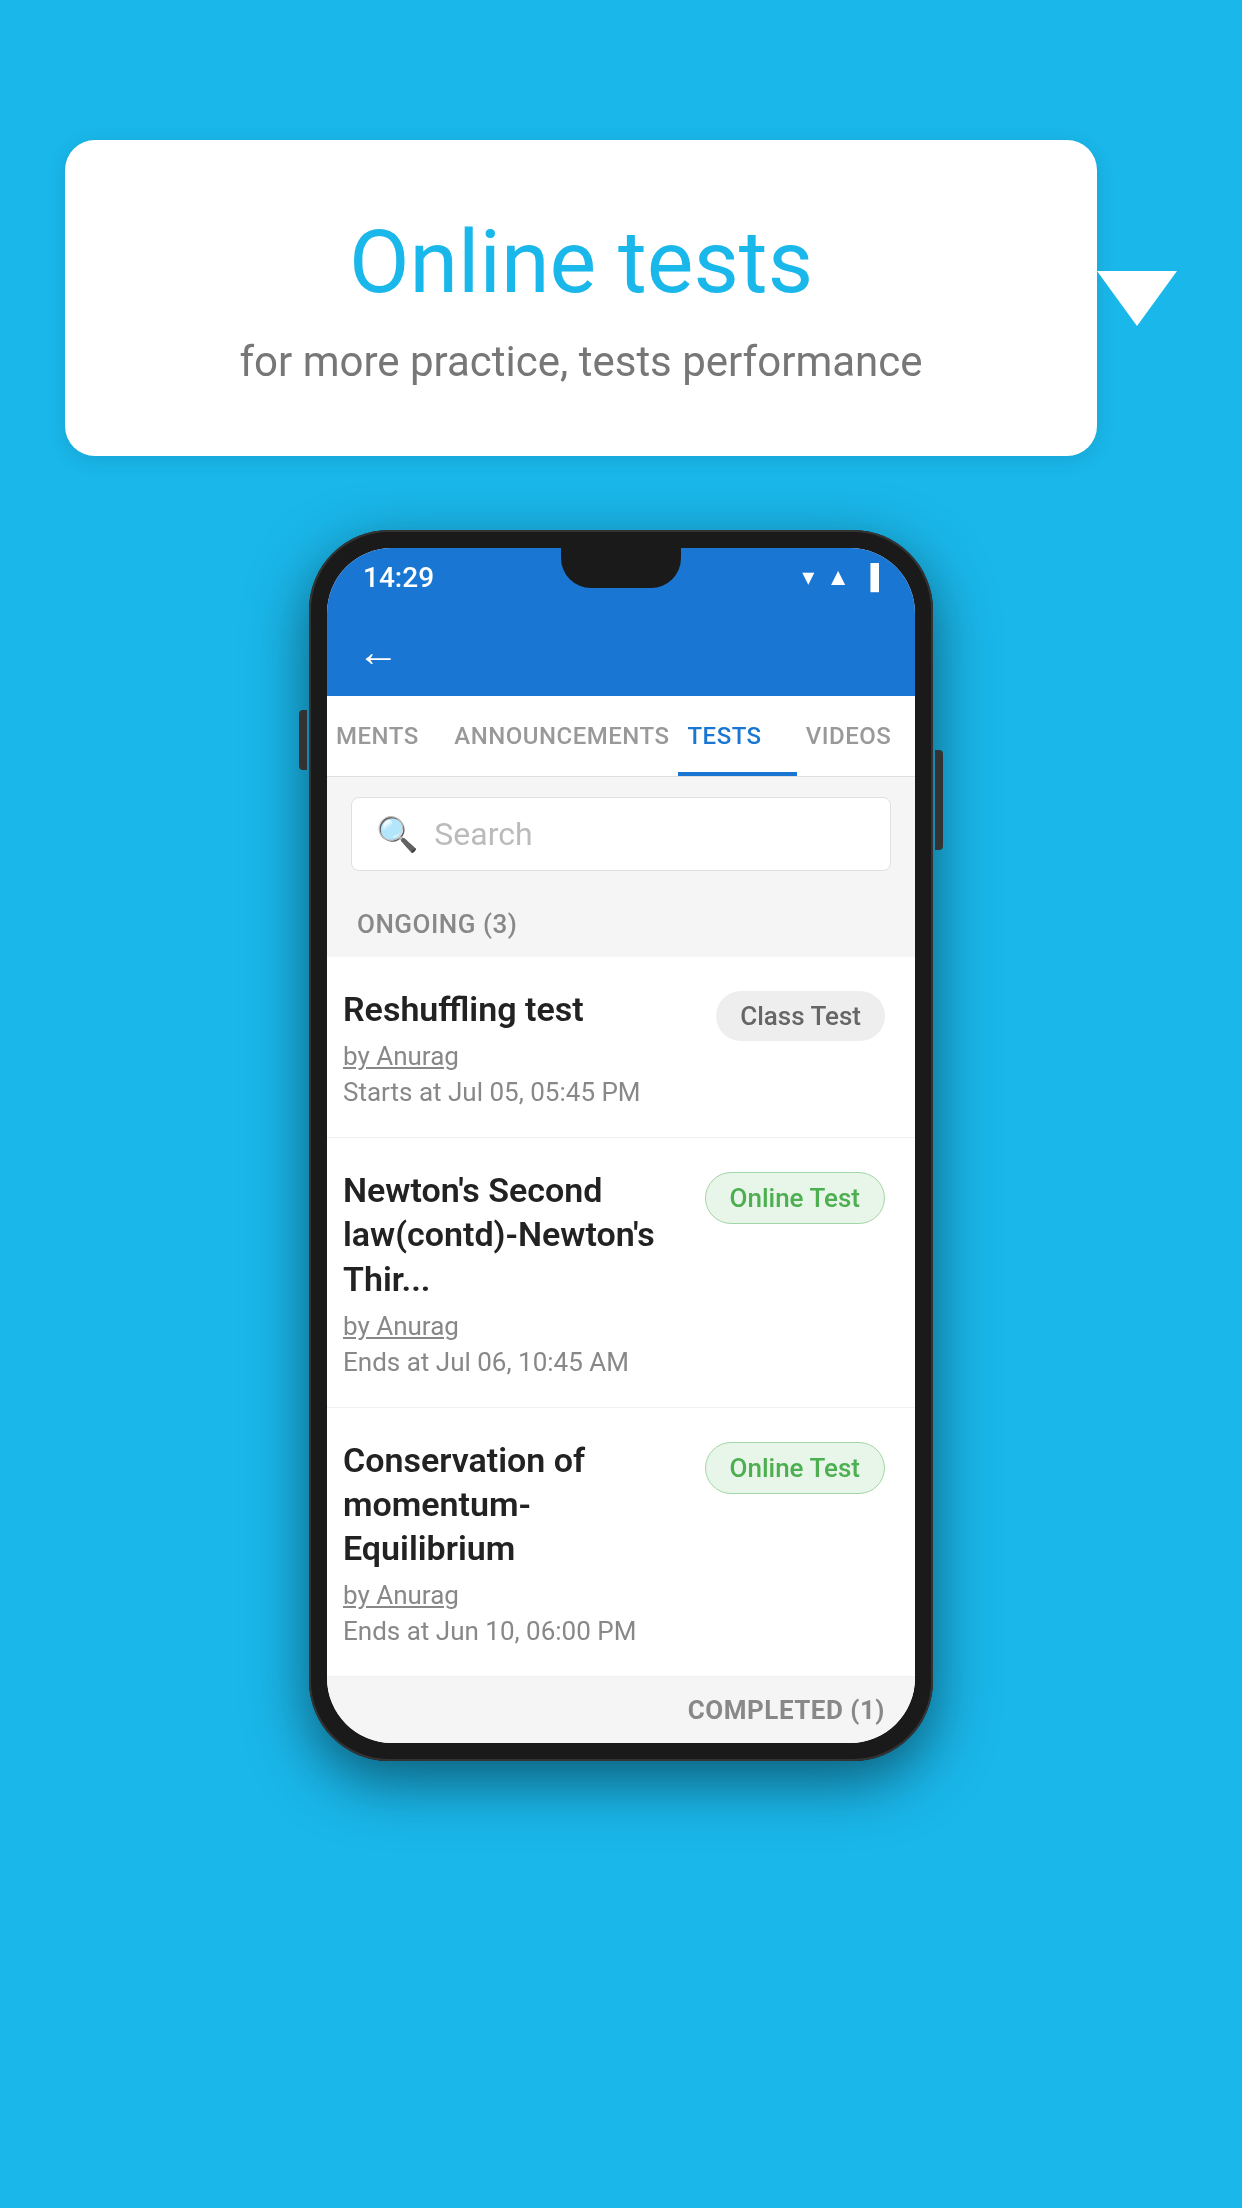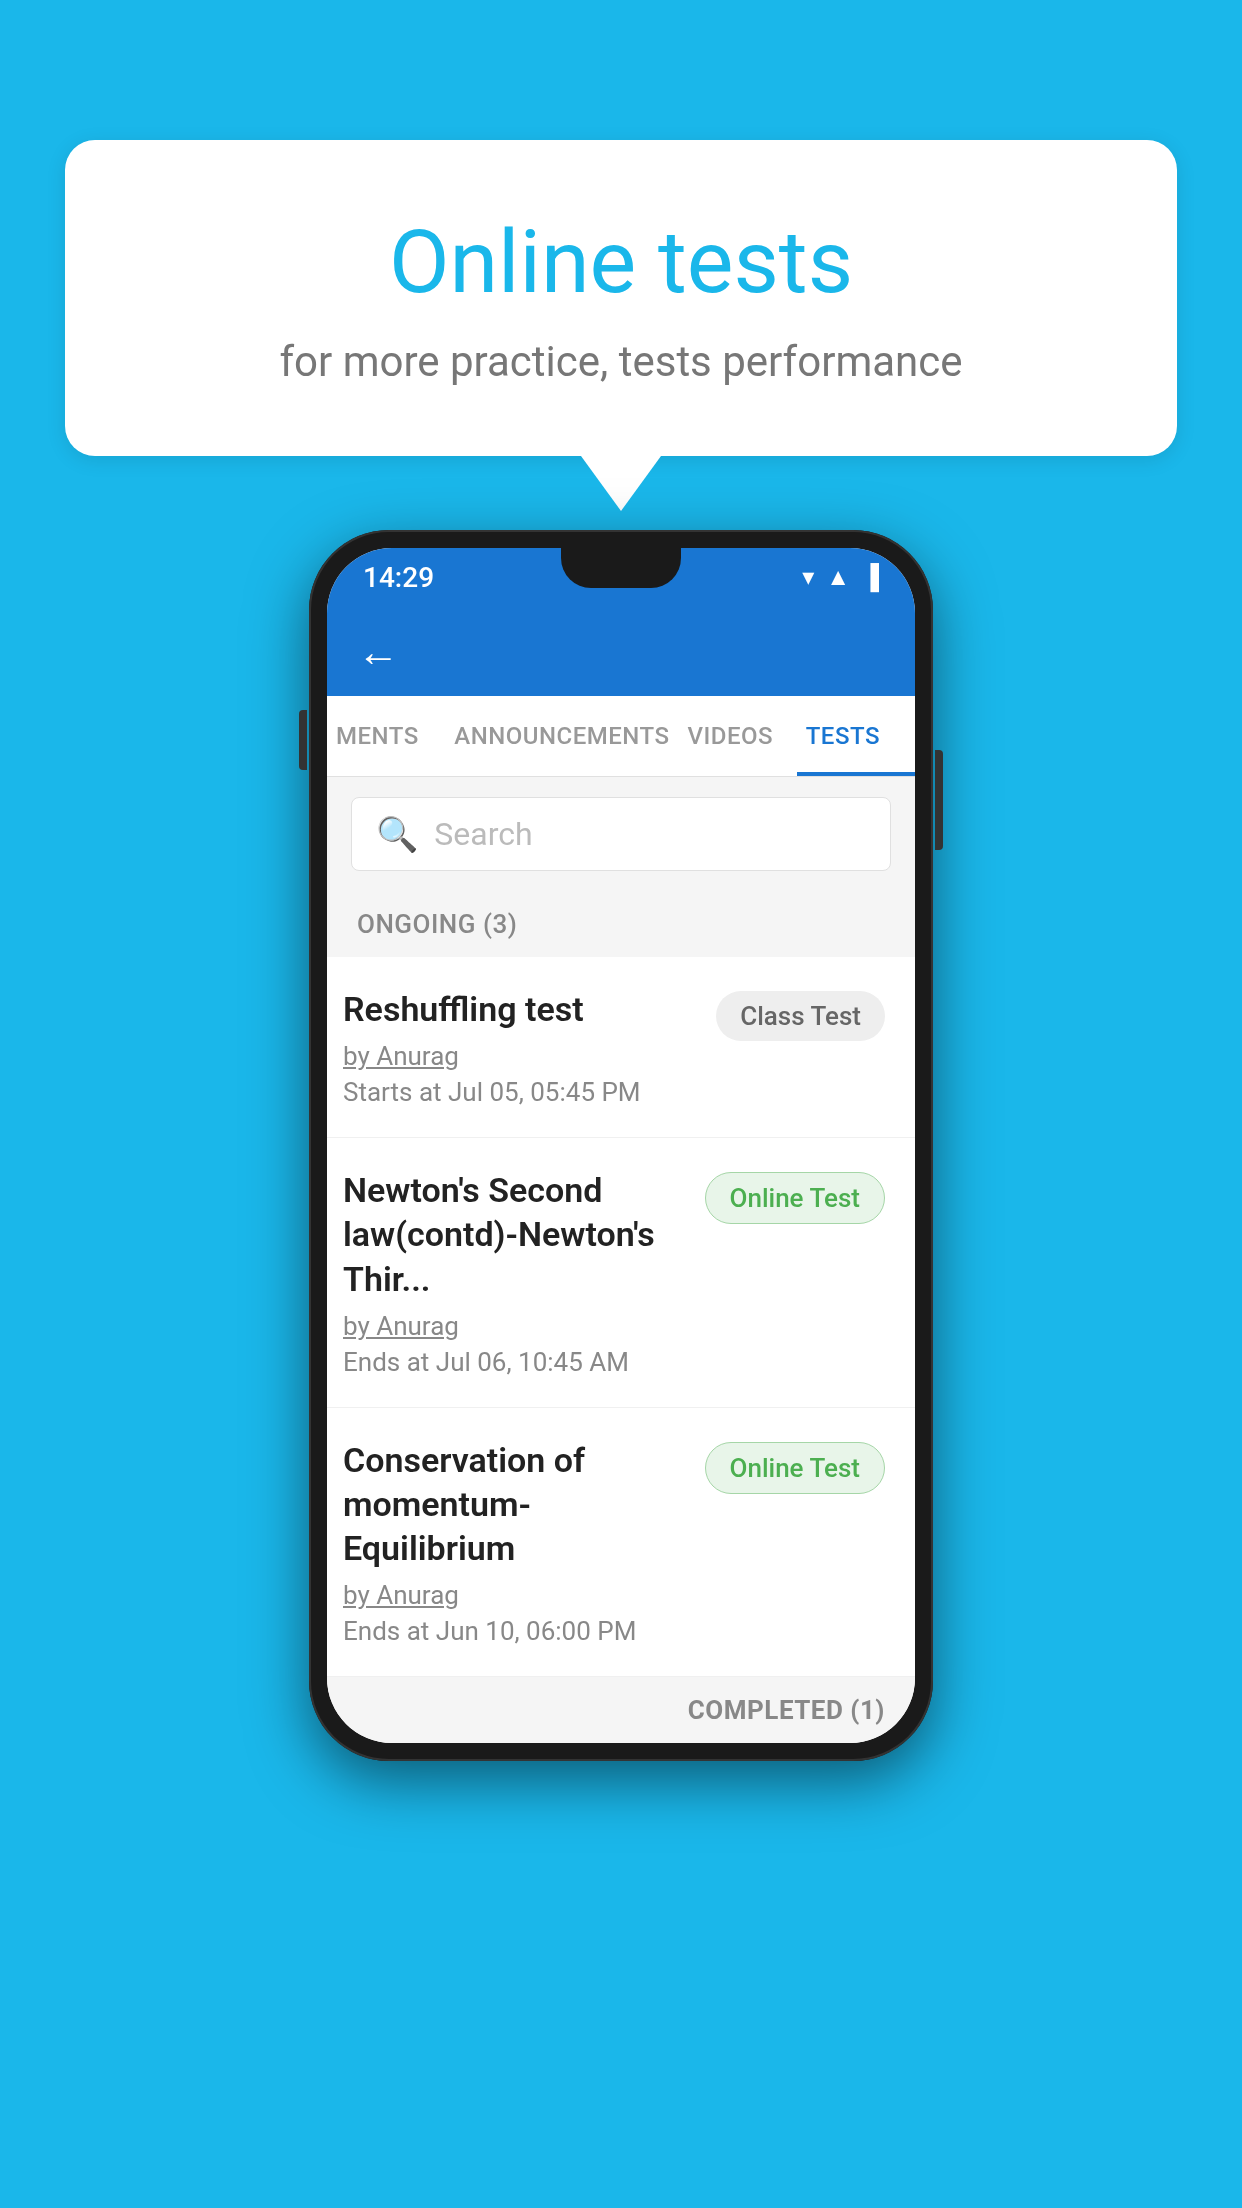--- a/index.html
+++ b/index.html
@@ -13,21 +13,21 @@
       position: relative;
     }
 
     
     .speech-bubble-wrapper {
       position: absolute;
       top: 140px;
       left: 65px;
       right: 65px;
       display: flex;
-      flex-direction: column;
+      flex-direction: row;
       align-items: center;
     }
 
     .speech-bubble {
       background: white;
       border-radius: 30px;
       padding: 70px 80px;
       text-align: center;
       width: 100%;
       box-shadow: 0 4px 20px rgba(0,0,0,0.1);
@@ -332,25 +332,25 @@
           <span class="back-arrow">←</span>
         </div>
 
         <div class="tabs-container">
           <div class="tab">
             <span>MENTS</span>
           </div>
           <div class="tab">
             <span>ANNOUNCEMENTS</span>
           </div>
+          <div class="tab active">
+            <span>TESTS</span>
+          </div>
           <div class="tab">
             <span>VIDEOS</span>
-          </div>
-          <div class="tab active">
-            <span>TESTS</span>
           </div>
         </div>
 
         <div class="search-container">
           <div class="search-input-wrapper">
             <span class="search-icon-wrap">🔍</span>
             <span class="search-placeholder">Search</span>
           </div>
         </div>
 

